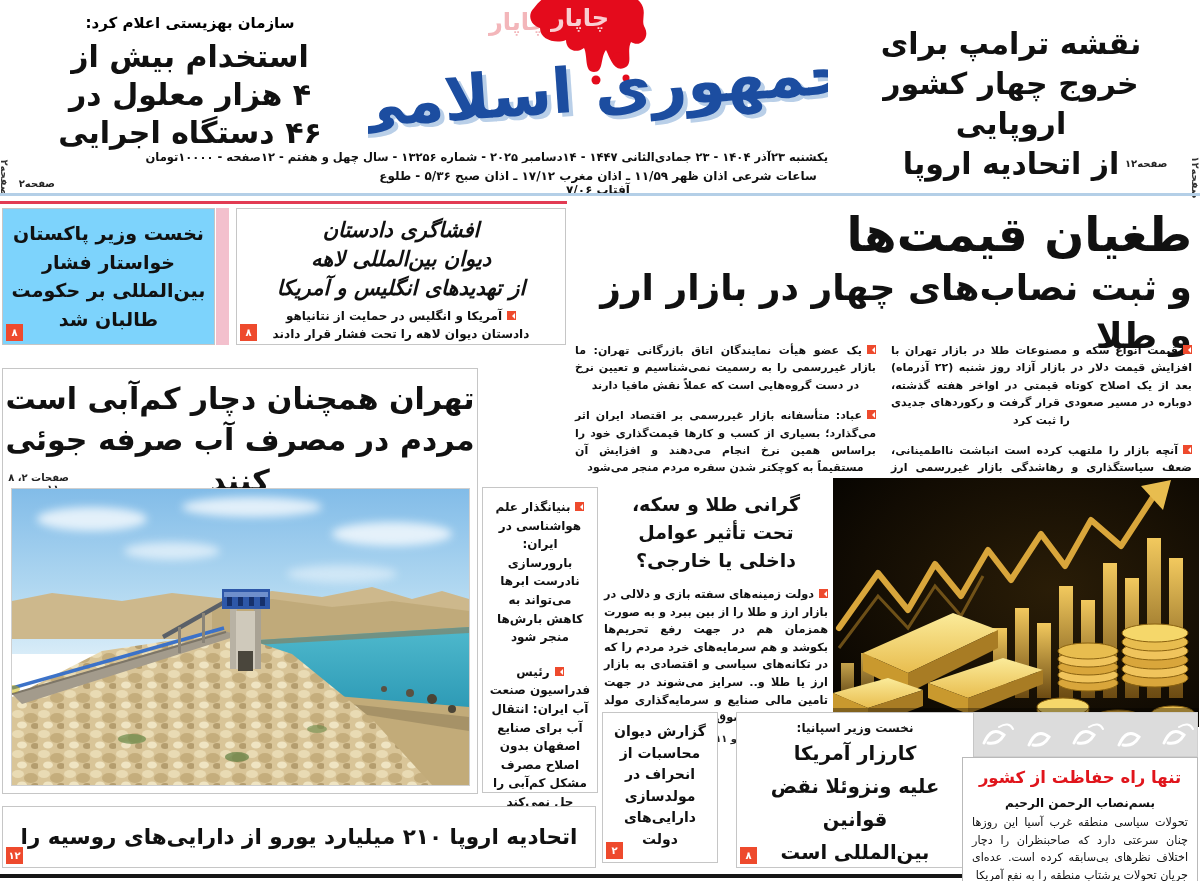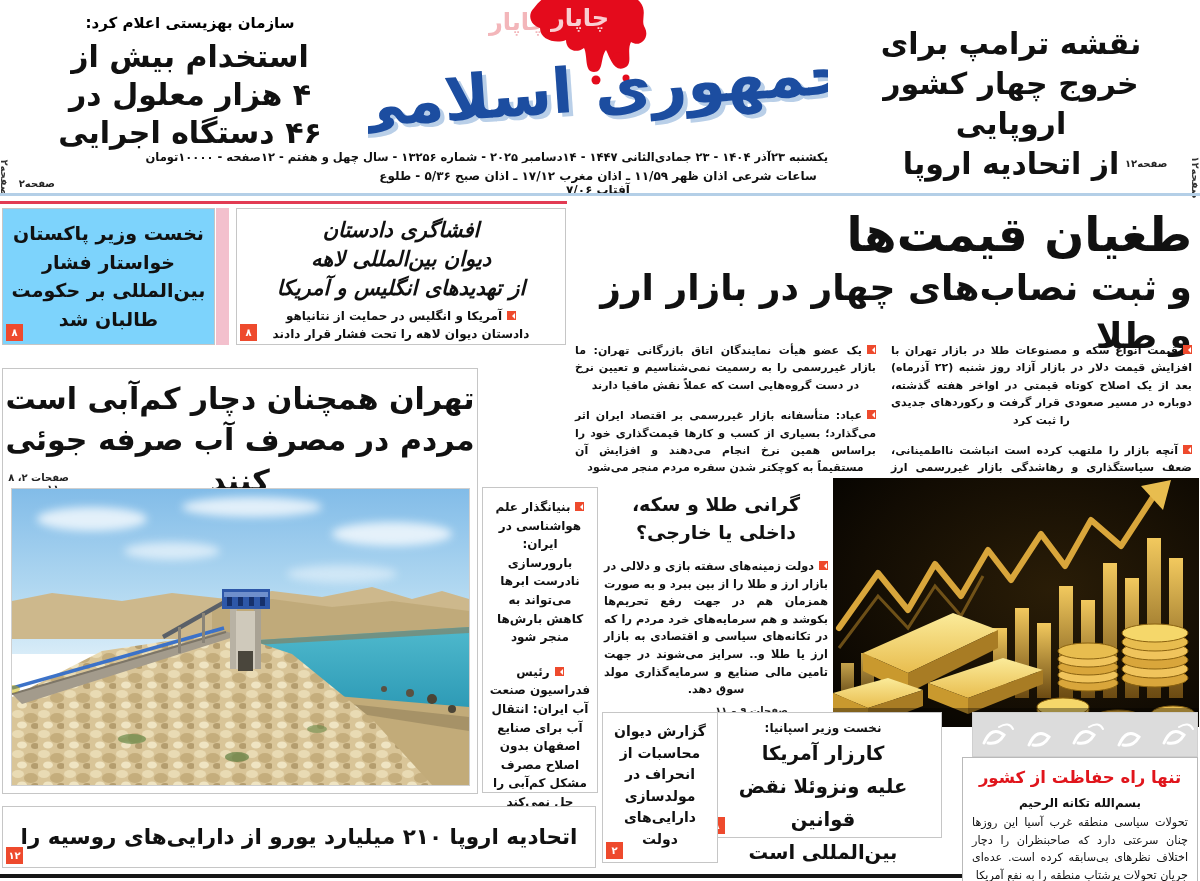--- a/index.html
+++ b/index.html
@@ -205,20 +205,21 @@
   <div class="abs box" style="left:482px;top:487px;width:116px;height:306px;">
     <div style="padding:10px 6px 0 6px;">
       <div class="wc-item center"><span class="sq"></span><span>بنیانگذار علم هواشناسی در ایران: بارورسازی نادرست ابرها می‌تواند به کاهش بارش‌ها منجر شود</span></div>
       <div class="wc-item center"><span class="sq"></span><span>رئیس فدراسیون صنعت آب ایران: انتقال آب برای صنایع اصفهان بدون اصلاح مصرف مشکل کم‌آبی را حل نمی‌کند</span></div>
     </div>
   </div>
 
   <div class="abs" style="left:604px;top:490px;width:224px;">
     <div class="center hl" style="font-size:19px;line-height:28px;">
       <div>گرانی طلا و سکه،</div>
+      <div>تحت تأثیر عوامل</div>
       <div>داخلی یا خارجی؟</div>
     </div>
     <div class="jc" style="font-size:11.3px;font-weight:bold;line-height:1.56;margin-top:12px;color:#111;">
       <span class="sq"></span><span>دولت زمینه‌های سفته بازی و دلالی در بازار ارز و طلا را از بین ببرد و به صورت همزمان هم در جهت رفع تحریم‌ها بکوشد و هم سرمایه‌های خرد مردم را که در تکانه‌های سیاسی و اقتصادی به بازار ارز یا طلا و.. سرایز می‌شوند در جهت تامین مالی صنایع و سرمایه‌گذاری مولد سوق دهد.</span>
     </div>
     <div class="pgref" style="margin-top:6px;padding-right:40px;">صفحات ۹ و ۱۱</div>
   </div>
 
   <div class="abs" style="left:833px;top:478px;width:366px;height:249px;">
     <svg width="366" height="249" viewBox="0 0 366 249" preserveAspectRatio="none">
@@ -306,21 +307,21 @@
         <path d="M100,28 q8,-18 20,-8 q-6,10 -16,8"></path>
         <path d="M145,30 q8,-18 20,-8 q-6,10 -16,8"></path>
         <path d="M190,28 q8,-18 20,-8 q-6,10 -16,8"></path>
         <path d="M25,12 q10,-6 14,2" stroke-width="2"></path>
         <path d="M115,12 q10,-6 14,2" stroke-width="2"></path>
         <path d="M205,12 q10,-6 14,2" stroke-width="2"></path>
       </g>
     </svg>
   </div>
 
-  <div class="abs box" style="left:704px;top:712px;width:238px;height:126px;">
+  <div class="abs box" style="left:736px;top:712px;width:238px;height:156px;">
     <div class="center" style="font-size:12px;font-weight:bold;padding-top:8px;color:#111;">نخست وزیر اسپانیا:</div>
     <div class="center hl" style="font-size:19.5px;line-height:33px;margin-top:2px;">
       <div>کارزار آمریکا</div>
       <div>علیه ونزوئلا نقض قوانین</div>
       <div>بین‌المللی است</div>
     </div>
     <div class="badge">۸</div>
   </div>
 
   <div class="abs box" style="left:602px;top:712px;width:116px;height:151px;">
@@ -337,17 +338,17 @@
 
   <div class="abs box" style="left:2px;top:806px;width:594px;height:62px;">
     <div class="center hl" style="font-size:21.5px;line-height:60px;">اتحادیه اروپا ۲۱۰ میلیارد یورو از دارایی‌های روسیه را مسدود می‌کند</div>
     <div class="badge">۱۲</div>
   </div>
 
   <div class="rule" style="left:0;top:874px;width:962px;height:4px;background:#161616;"></div>
 
   <div class="abs" style="left:962px;top:757px;width:236px;height:124px;border:1px solid #b9b9b9;border-bottom:none;background:#fff;overflow:hidden;">
     <div class="center" style="font-size:16.5px;font-weight:bold;color:#e0151c;margin-top:10px;">تنها راه حفاظت از کشور</div>
-    <div class="center" style="font-size:12px;font-weight:bold;color:#111;margin-top:9px;">بسم‌الله تکانه الرحیم</div>
+    <div class="center" style="font-size:12px;font-weight:bold;color:#111;margin-top:9px;">بسم‌نصاب الرحمن الرحیم</div>
     <div style="font-size:11.2px;line-height:1.58;color:#111;text-align:justify;padding:4px 9px 0 9px;">تحولات سیاسی منطقه غرب آسیا این روزها چنان سرعتی دارد که صاحبنظران را دچار اختلاف نظرهای بی‌سابقه کرده است. عده‌ای جریان تحولات پرشتاب منطقه را به نفع آمریکا</div>
   </div>
 
 </div>
 
 </body></html>

